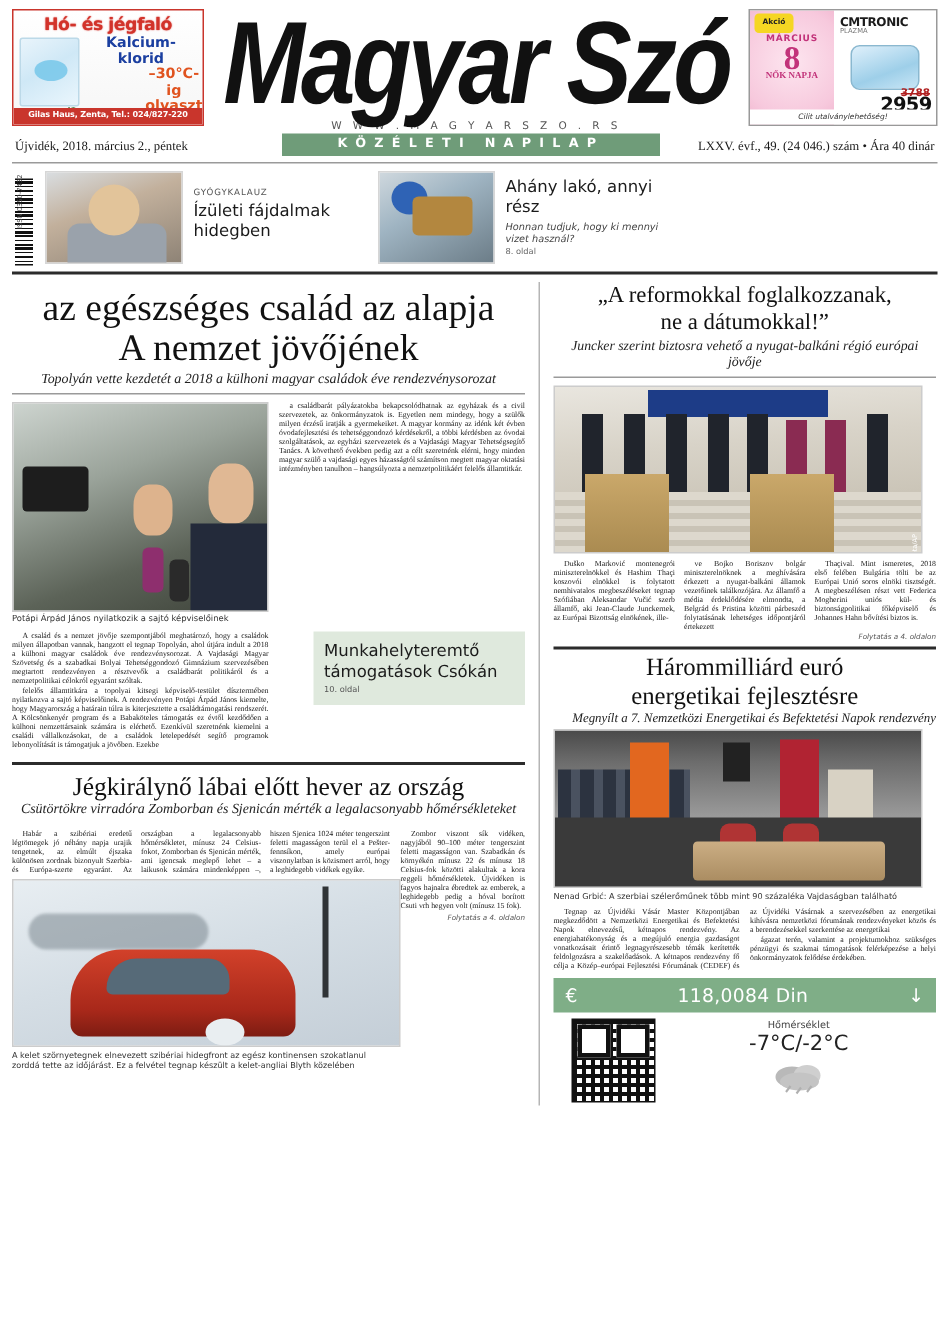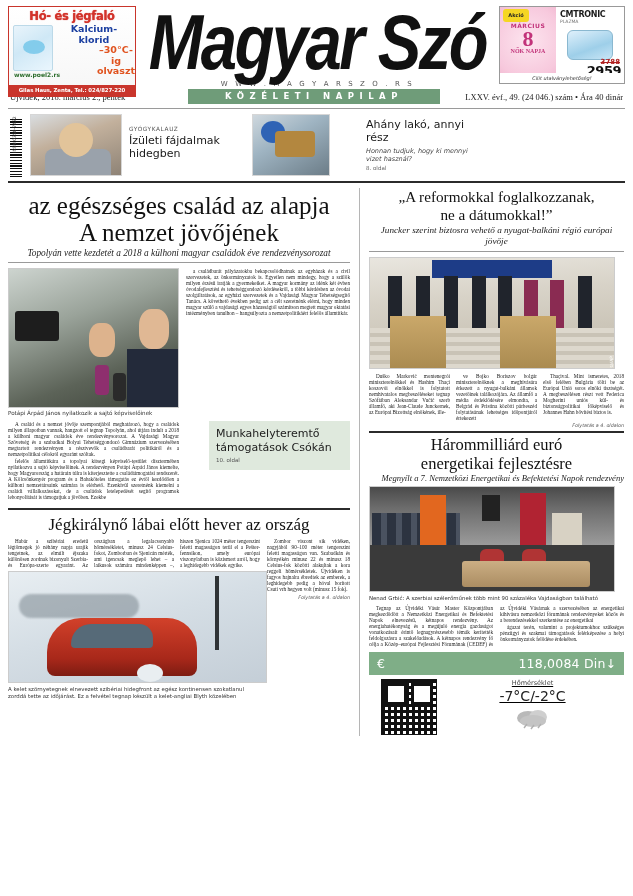--- a/index.html
+++ b/index.html
@@ -8,21 +8,21 @@
     background: #ffffff;
     font-family: "Liberation Serif", serif;
     overflow: hidden;
     position: relative;
   }
   .page { width: 633px; height: 896px; position: relative; padding: 0 8px; }
 
   
   .masthead { display: flex; align-items: flex-start; height: 86px; padding-top: 6px; }
   .ad-left {
-    width: 128px; height: 91px; border: 1px solid #c9352c;
+    width: 128px; height: 78px; border: 1px solid #c9352c;
     background: linear-gradient(#ffffff,#f6f6f6);
     position: relative; overflow: hidden;
   }
   .ad-left-title {
     text-align: center; color: #d2332b; font-family: "DejaVu Sans", sans-serif;
     font-weight: bold; font-size: 11.5px; letter-spacing: -0.3px; padding-top: 2px;
     text-shadow: 0 0 1px #d2332b;
   }
   .ad-left-body { display: flex; height: 48px; }
   .ad-bag {
@@ -169,21 +169,21 @@
   }
   .t-head {
     font-family:"DejaVu Sans",sans-serif; font-size:11px; line-height:13px;
     color:#1a1a1a; font-weight:normal;
   }
   .t-sub {
     font-family:"DejaVu Sans",sans-serif; font-size:6.5px; line-height:8px;
     font-style:italic; color:#444; margin-top:3px;
   }
   .t-page { font-family:"DejaVu Sans",sans-serif; font-size:5.5px; color:#666; margin-top:2px; }
-  .teaser-tall { padding-top:0;gap:29px; }
+  .teaser-tall { padding-top:0; }
   .teaser-tall .t-head { padding-top:4px; }
 
   
   .main { display:flex; margin-top:5px; }
   .col-left { width: 352px; padding-right: 9px; border-right:1px solid #b5b5b5; }
   .col-right { width: 264px; padding-left: 9px; }
 
   .lead-head {
     font-family:"Liberation Serif", serif; font-size:25px; line-height:27px;
     text-align:center; color:#111; font-weight:normal; padding: 4px 0 2px;
@@ -346,37 +346,37 @@
   .r-photo2 .podium {
     position:absolute; left:182px; top:26px; width:30px; height:40px; background:#d8d2c4;
   }
 
   
   .euro-bar {
     background:#7fae87; color:#fff; height:23px; display:flex; align-items:center;
     padding:0 8px; font-family:"DejaVu Sans",sans-serif; font-size:12.5px;
     margin-top:5px; justify-content:space-between;
   }
-  .euro-val { flex:1; text-align:right; letter-spacing:.2px; }
+  .euro-val { flex:1; text-align:center; letter-spacing:.2px; }
   .wx-row { display:flex; padding-top:4px; }
   .qr {
     width:56px; height:56px; border:1px solid #111; margin-left:12px;
     background-image:
       repeating-linear-gradient(to right,#111 0 3px,transparent 3px 6px),
       repeating-linear-gradient(to bottom,#111 0 3px,transparent 3px 6px);
     background-size: 6px 6px;
     background-color:#fff; position:relative;
   }
   .qr::before, .qr::after {
     content:""; position:absolute; width:16px; height:16px;
     border:3px solid #111; background:#fff;
   }
   .qr::before { left:3px; top:3px; }
   .qr::after { right:3px; top:3px; }
-  .wx { flex:1; text-align:center; padding-left:4px;text-decoration:underline; }
+  .wx { flex:1; text-align:center; padding-left:4px; }
   .wx-label { font-family:"DejaVu Sans",sans-serif; font-size:6.5px; color:#444; }
   .wx-temp { font-family:"DejaVu Sans",sans-serif; font-size:14px; color:#222; margin-top:1px;}
   .wx-icon { margin-top:2px; }
 </style>
 </head>
 <body>
 
 <div class="page">
 
   <div class="masthead">
@@ -494,20 +494,21 @@
             <div class="promo-head">Munkahelyteremtő támogatások Csókán</div>
             <div class="promo-page">10. oldal</div>
           </div>
         </div>
       </div>
 
       <div class="sec-divider"></div>
 
       <div class="sec2">
         <div class="sec2-head">Jégkirálynő lábai előtt hever az ország</div>
+        <div class="sec2-sub">Csütörtökre virradóra Zomborban és Sjenicán mérték a legalacsonyabb hőmérsékleteket</div>
 
         <div class="sec2-body">
           <div class="sec2-main">
             <div class="col-text three-col">
               <p>Habár a szibériai eredetű légtömegek jó néhány napja urajik tengetnek, az elmúlt éjszaka különösen zordnak bizonyult Szerbia- és Európa-szerte egyaránt. Az országban a legalacsonyabb hőmérsékletet, mínusz 24 Celsius-fokot, Zomborban és Sjenicán mérték, ami igencsak meglepő lehet – a laikusok számára mindenképpen –, hiszen Sjenica 1024 méter tengerszint feletti magasságon terül el a Pešter-fennsíkon, amely európai viszonylatban is közismert arról, hogy a leghidegebb vidékek egyike.</p>
             </div>
             <div class="snow-photo">
               <div class="drift"></div>
               <div class="pole"></div>
               <div class="car"></div>

